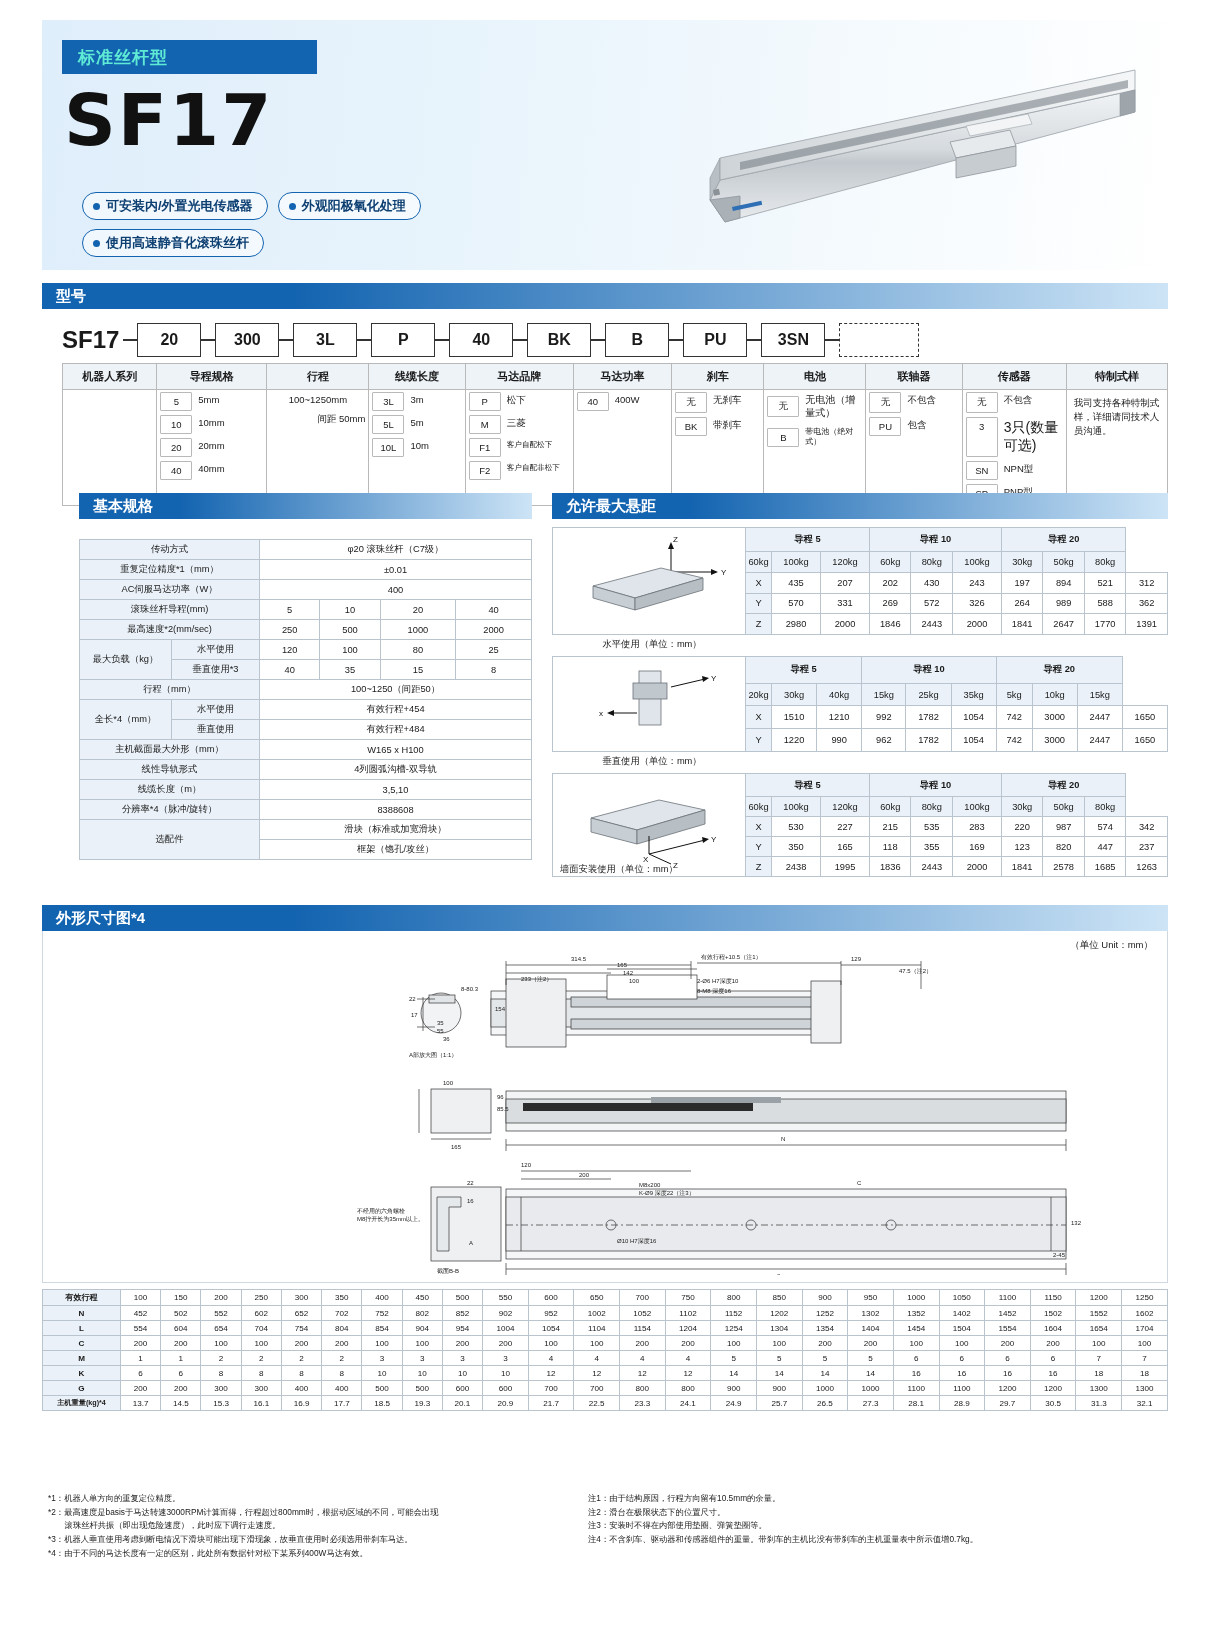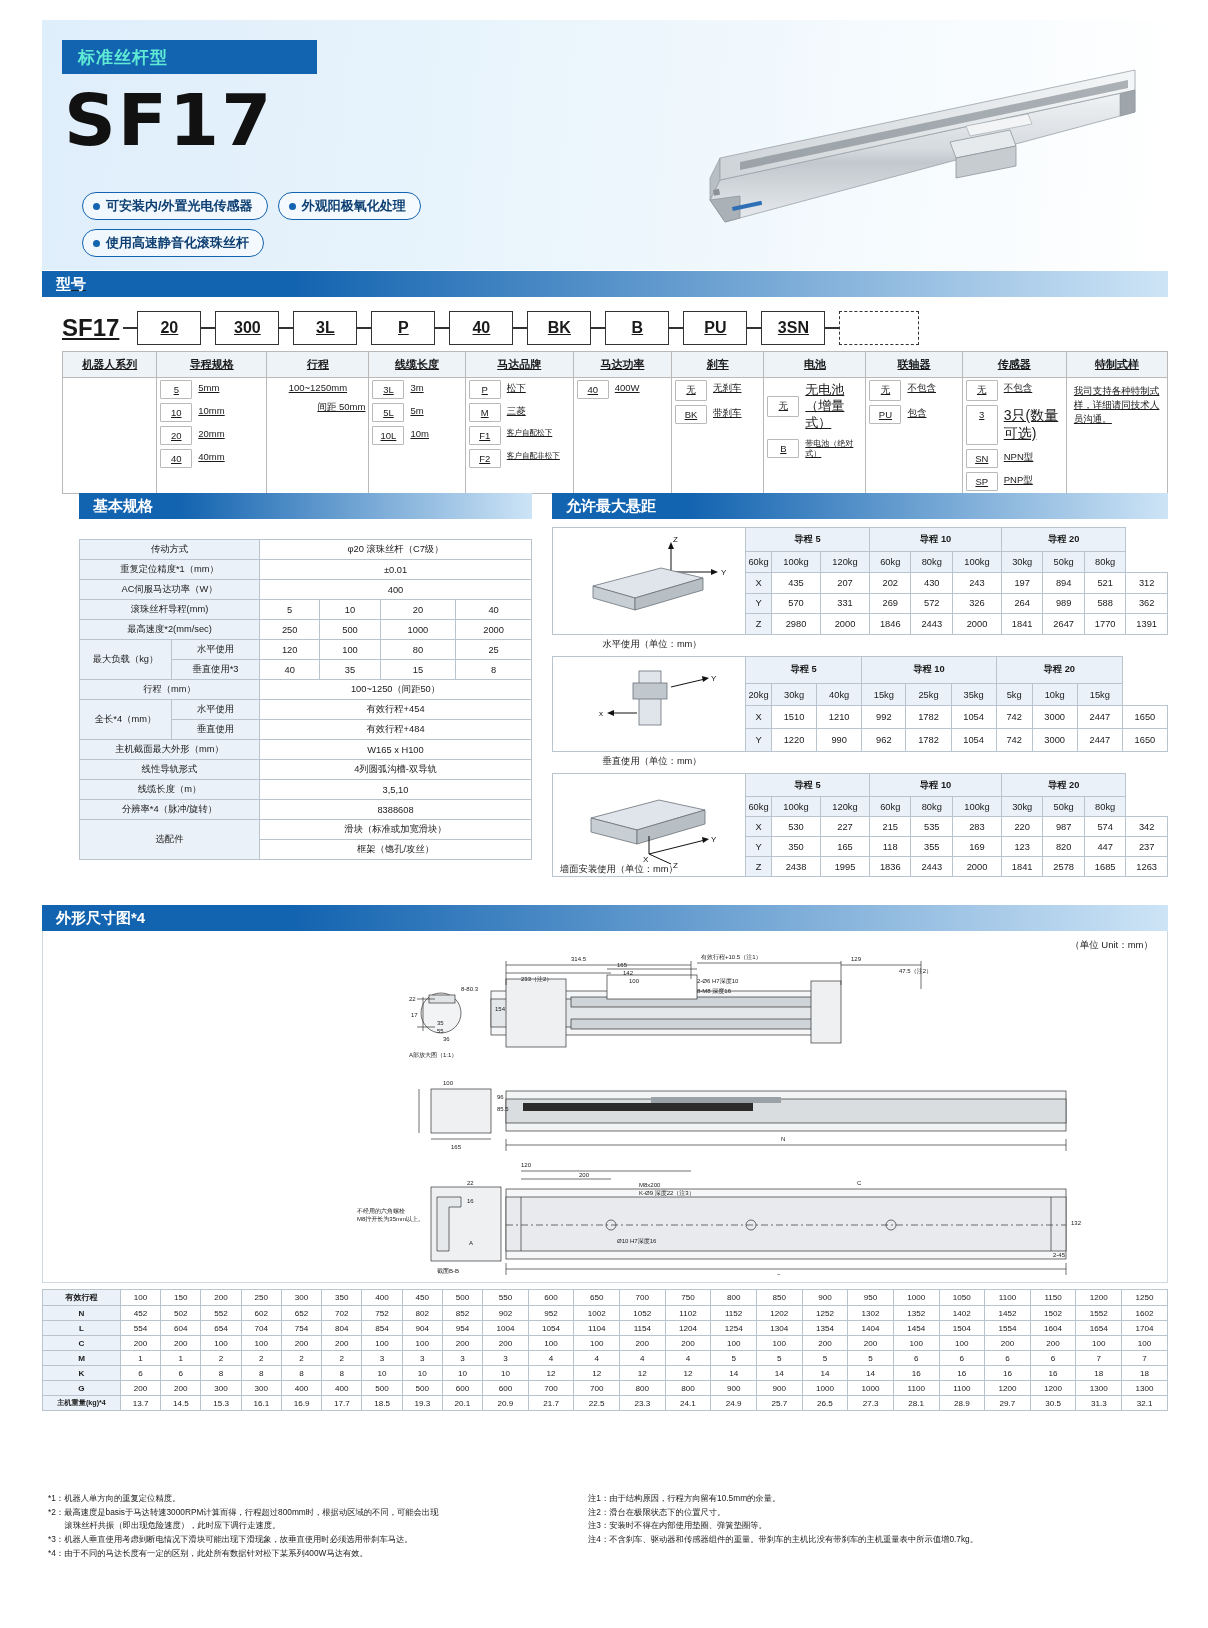--- a/index.html
+++ b/index.html
@@ -43,21 +43,21 @@
   .product { position:absolute; right:18px; top:30px; width:470px; height:220px; }
 
   
   .secbar {
     background:linear-gradient(90deg,#1263b0 0%,#1263b0 22%,#cde4f6 100%);
     color:#fff; font-weight:bold; font-size:15px;
     height:26px; display:flex; align-items:center; padding-left:14px;
   }
 
   
-  .model-wrap { position:absolute; left:42px; top:271px; width:1126px;text-decoration:underline; }
+  .model-wrap { position:absolute; left:42px; top:283px; width:1126px; }
   .code-row { display:flex; align-items:center; margin-top:14px; padding-left:20px; }
   .code-prefix { font-size:24px; font-weight:bold; margin-right:4px; }
   .dash { width:14px; height:2px; background:#333; }
   .code-box {
     border:1.2px solid #333; height:34px; min-width:64px; padding:0 10px;
     display:flex; align-items:center; justify-content:center;
     font-size:16px; font-weight:bold; background:#fff;
   }
   .code-box.dashed { border-style:dashed; min-width:80px; }
 
@@ -287,21 +287,21 @@
               <span class="k">BK</span>
               <span class="v">带刹车</span>
             </div>
         </div>
       </div>
       <div class="legend-col" style="width:104px">
         <div class="legend-head">电池</div>
         <div class="legend-body">
           <div class="lrow" style="align-items:center">
               <span class="k">无</span>
-              <span class="v" style="font-size:13px;line-height:1.25">无电池（增量式）</span>
+              <span class="v" style="font-size:10px;line-height:1.25">无电池（增量式）</span>
             </div>
           <div class="lrow" style="align-items:center">
               <span class="k">B</span>
               <span class="v" style="font-size:8px;line-height:1.25">带电池（绝对式）</span>
             </div>
         </div>
       </div>
       <div class="legend-col" style="width:98px">
         <div class="legend-head">联轴器</div>
         <div class="legend-body">

